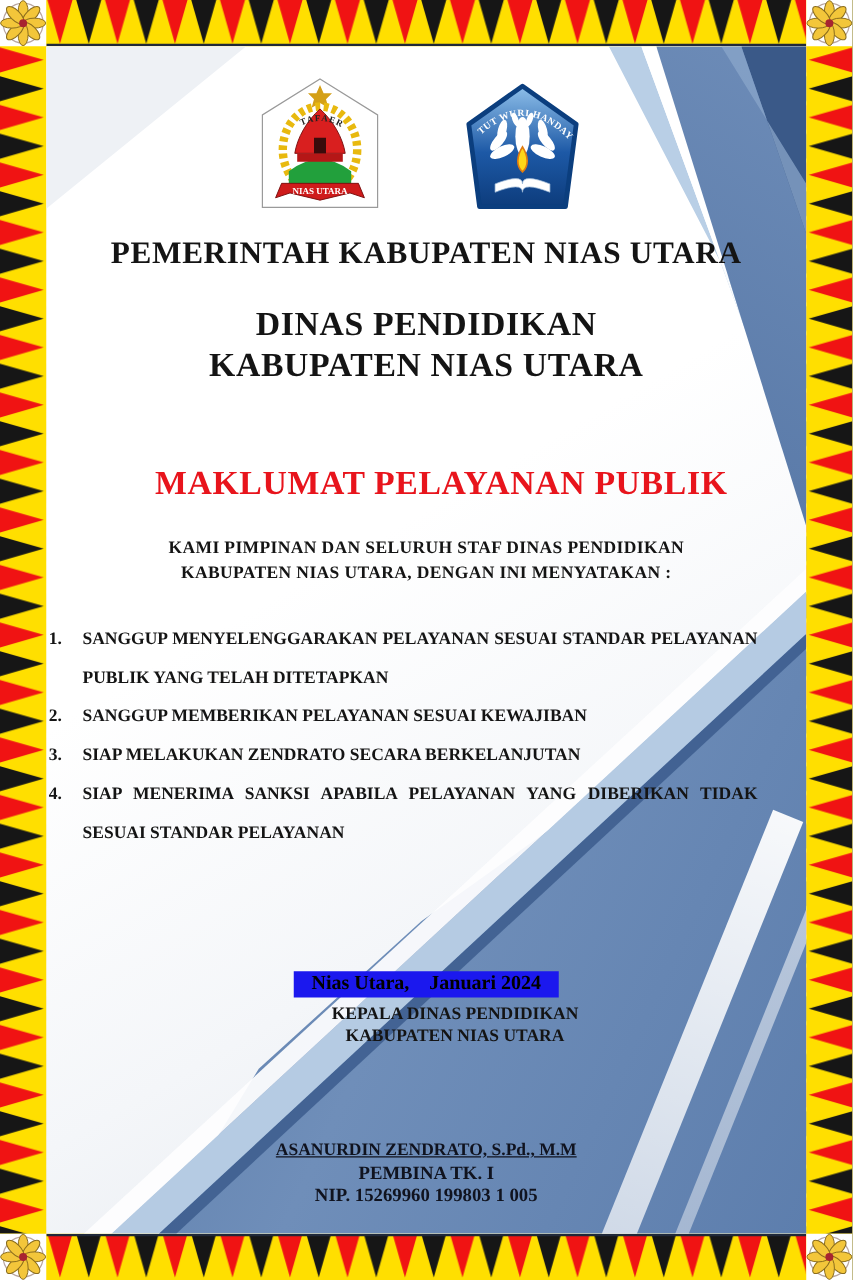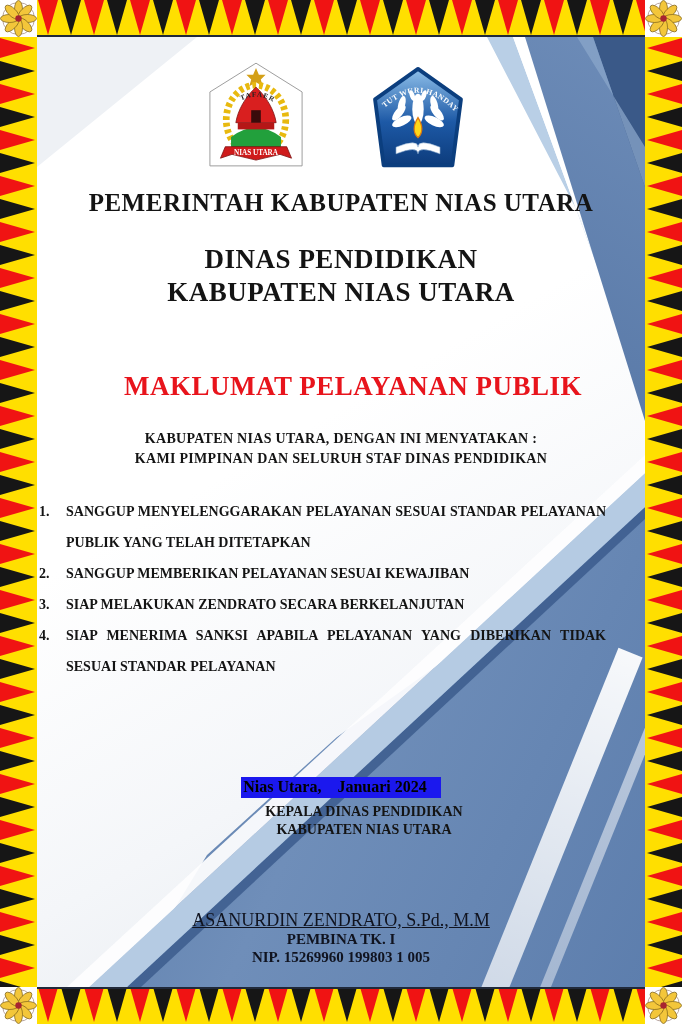--- a/index.html
+++ b/index.html
@@ -42,25 +42,25 @@
   .title{top:334px;font-size:27px;letter-spacing:.5px;color:#e8141c;padding-left:12px;}
   .statement{top:392px;font-size:14px;line-height:20px;letter-spacing:.3px;}
 
   .pledges{position:absolute;top:459px;left:2px;width:574px;}
   .pledge{display:flex;font-size:14px;font-weight:bold;line-height:31px;color:#141414;}
   .pledge .num{flex:0 0 27px;}
   .pledge .ptxt{width:540px;text-align:justify;}
 
   .closing{position:absolute;top:740px;left:0;width:100%;text-align:center;}
   .date-box{display:inline-block;background:#1b18ee;color:#000;font-size:16px;font-weight:bold;
-            padding:1px 14px 2px 2px;white-space:pre;}
+            padding:1px 14px 2px 14px;white-space:pre;}
   .position{margin-top:5px;font-size:14px;line-height:18px;font-weight:bold;color:#141414;padding-left:46px;}
 
   .signature{position:absolute;top:874px;left:0;width:100%;text-align:center;color:#10131f;}
-  .sig-name{font-size:18px;font-weight:normal;text-decoration:underline;line-height:19px;}
+  .sig-name{font-size:14px;font-weight:bold;text-decoration:underline;line-height:19px;}
   .sig-line{font-size:15px;font-weight:bold;line-height:18px;}
 </style>
 </head>
 <body>
 
 <div class="page">
 
   <div class="strip strip-top">
     <svg width="608" height="37">
       <defs>
@@ -204,22 +204,22 @@
 
     <div class="txt header1">PEMERINTAH KABUPATEN NIAS UTARA</div>
     <div class="txt header2">
       <div>DINAS PENDIDIKAN</div>
       <div>KABUPATEN NIAS UTARA</div>
     </div>
 
     <div class="txt title">MAKLUMAT PELAYANAN PUBLIK</div>
 
     <div class="txt statement">
+      <div>KAMI PIMPINAN DAN SELURUH STAF DINAS PENDIDIKAN</div>
       <div>KABUPATEN NIAS UTARA, DENGAN INI MENYATAKAN :</div>
-      <div>KAMI PIMPINAN DAN SELURUH STAF DINAS PENDIDIKAN</div>
     </div>
 
     <div class="pledges">
       <div class="pledge">
         <span class="num">1.</span>
         <div class="ptxt">SANGGUP MENYELENGGARAKAN PELAYANAN SESUAI STANDAR PELAYANAN PUBLIK YANG TELAH DITETAPKAN</div>
       </div>
       <div class="pledge">
         <span class="num">2.</span>
         <div class="ptxt">SANGGUP MEMBERIKAN PELAYANAN SESUAI KEWAJIBAN</div>

